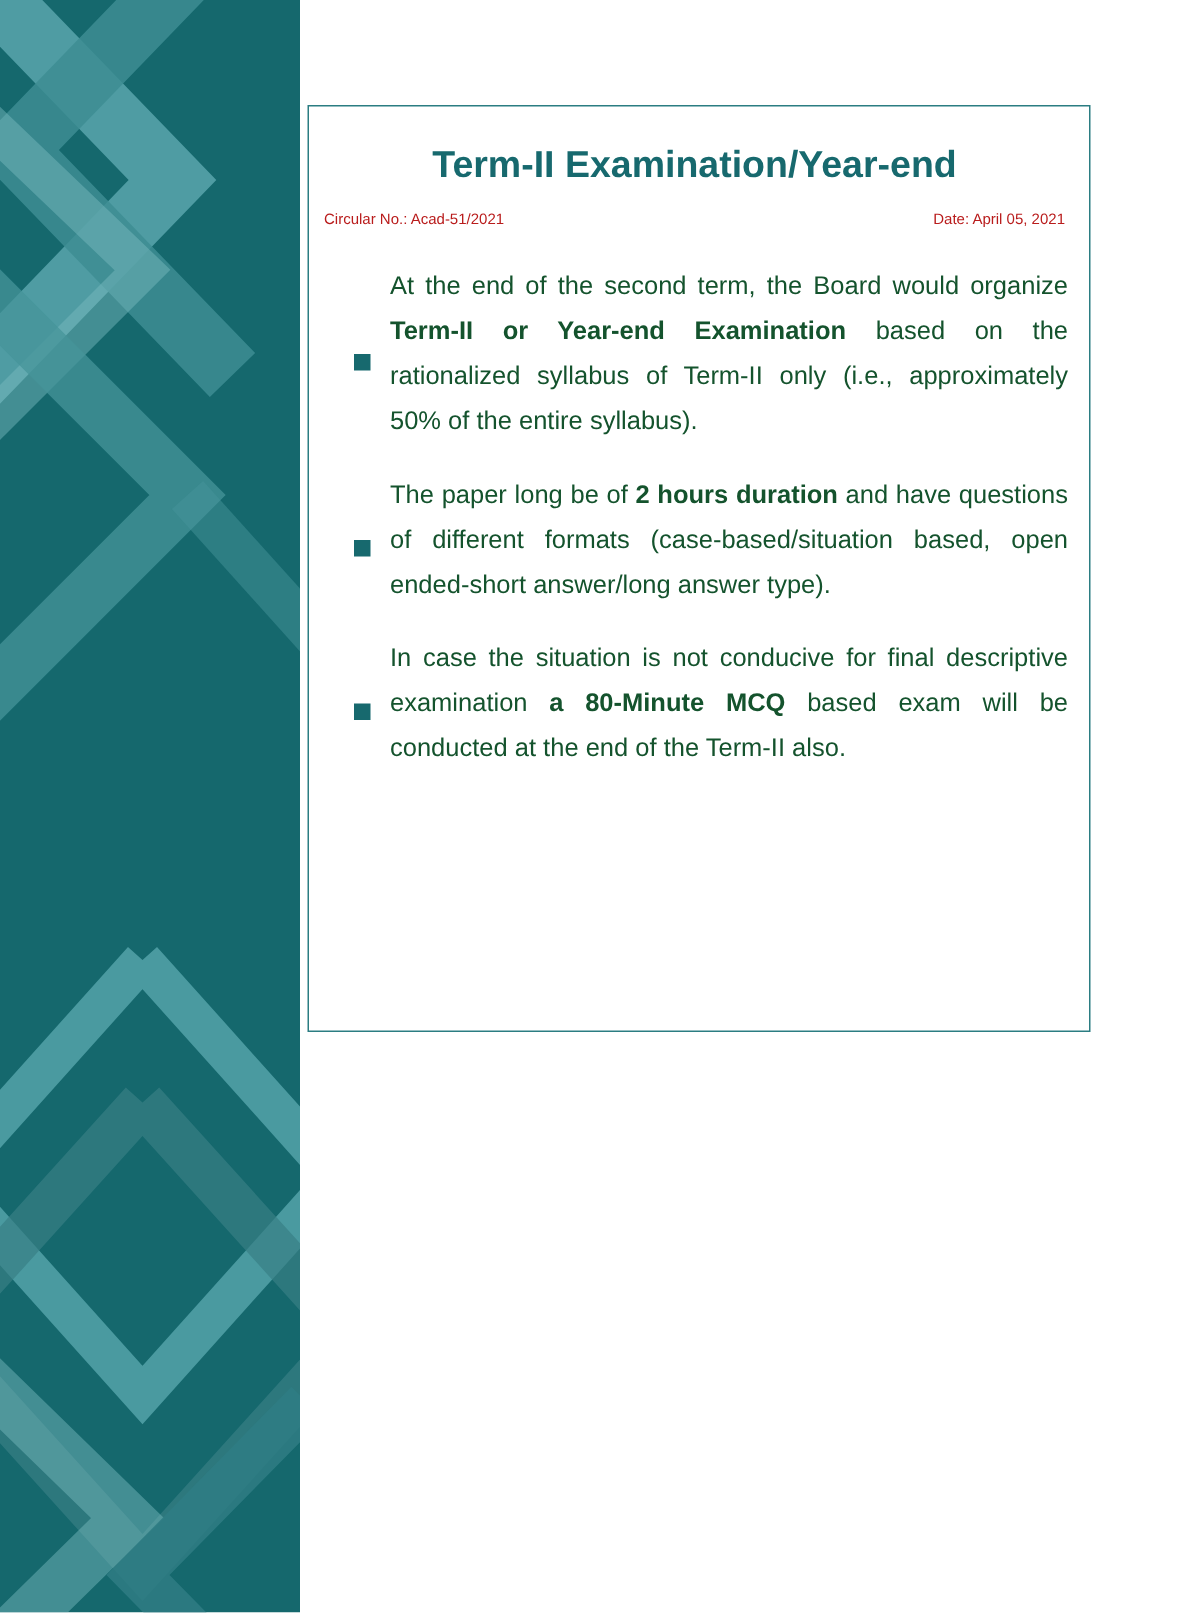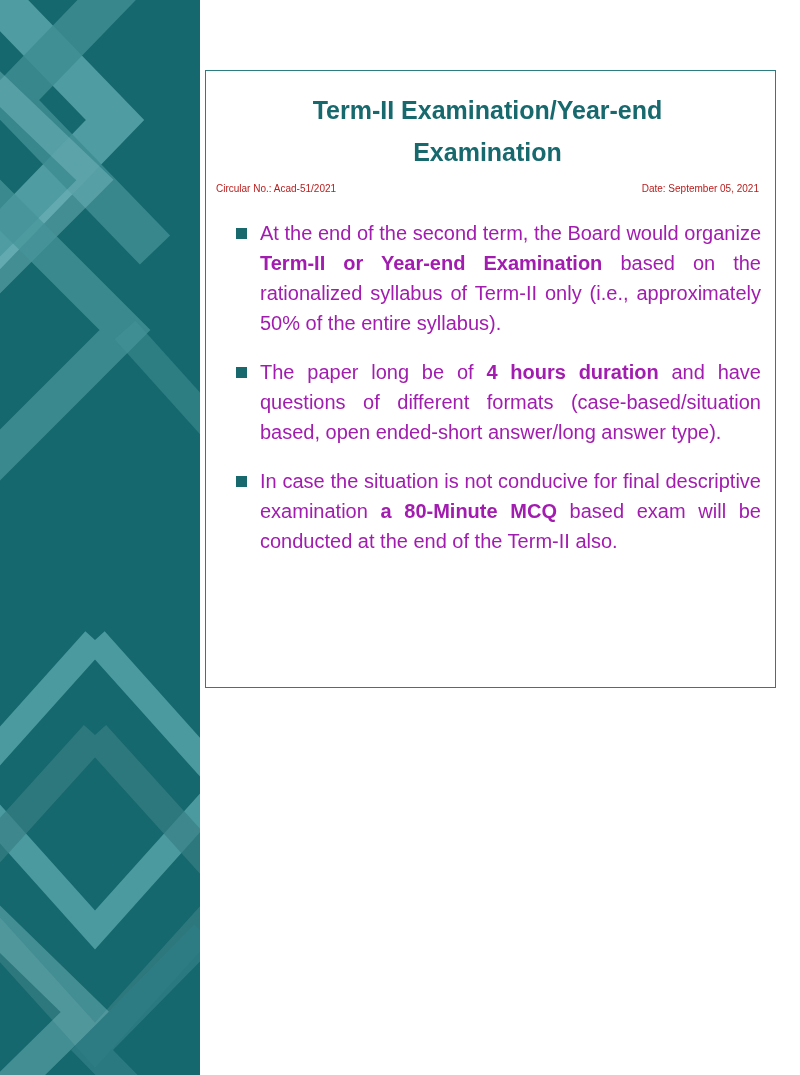--- a/index.html
+++ b/index.html
@@ -29,21 +29,21 @@
     display: block;
     width: 200px;
     height: 1075px;
   }
 
   
   .card {
     position: absolute;
     left: 205px;
     top: 70px;
-    width: 571px;
+    width: 522px;
     height: 618px;
     box-sizing: border-box;
     border: 1px solid #2b7d82;
     background: #ffffff;
     padding: 16px 14px 0 8px;
   }
 
   .title {
     text-align: center;
     color: #17696e;
@@ -64,23 +64,24 @@
   }
 
   ul.bullets {
     list-style: none;
     margin: 0;
     padding: 0 0 0 22px;
   }
   ul.bullets li {
     display: flex;
     margin-bottom: 19px;
-    font-size: 20px;
+    font-size: 17px;
     line-height: 30px;
-    color: #a21caf;
+    color: #14532d;
+    align-items: center;
   }
   ul.bullets .marker {
     width: 11px;
     height: 11px;
     background: #17696e;
     flex-shrink: 0;
     margin-top: 10px;
     margin-right: 13px;
   }
   ul.bullets .txt {
@@ -107,35 +108,34 @@
     <polyline points="95,640 225,785 95,930 -35,785 95,640" fill="none" stroke="#58a6ac" stroke-width="26" opacity="0.8"></polyline>
     <polyline points="95,735 235,890 95,1045 -45,890 95,735" fill="none" stroke="#377f85" stroke-width="30" opacity="0.7"></polyline>
     <polyline points="-30,900 85,1012 -30,1125" fill="none" stroke="#7cbcc0" stroke-width="34" opacity="0.45"></polyline>
     <polyline points="205,935 92,1050 205,1165" fill="none" stroke="#2f7d84" stroke-width="30" opacity="0.85"></polyline>
   </svg>
 </div>
 
 <div class="card">
   <div class="title">
     <span>Term-II Examination/Year-end</span>
-    <span>Examination</span>
   </div>
 
   <div class="meta-row">
     <span>Circular No.: Acad-51/2021</span>
-    <span>Date: September 05, 2021</span>
+    <span>Date: April 05, 2021</span>
   </div>
 
   <ul class="bullets">
       <li>
         <span class="marker"></span>
         <span class="txt"><span>At the end of the second term, the Board would organize </span><b>Term-II or Year-end Examination</b><span> based on the rationalized syllabus of Term-II only (i.e., approximately 50% of the entire syllabus).</span></span>
       </li>
       <li>
         <span class="marker"></span>
-        <span class="txt"><span>The paper long be of </span><b>4 hours duration</b><span> and have questions of different formats (case-based/situation based, open ended-short answer/long answer type).</span></span>
+        <span class="txt"><span>The paper long be of </span><b>2 hours duration</b><span> and have questions of different formats (case-based/situation based, open ended-short answer/long answer type).</span></span>
       </li>
       <li>
         <span class="marker"></span>
         <span class="txt"><span>In case the situation is not conducive for final descriptive examination </span><b>a 80-Minute MCQ</b><span> based exam will be conducted at the end of the Term-II also.</span></span>
       </li>
     </ul>
 </div>
 
 </body></html>

